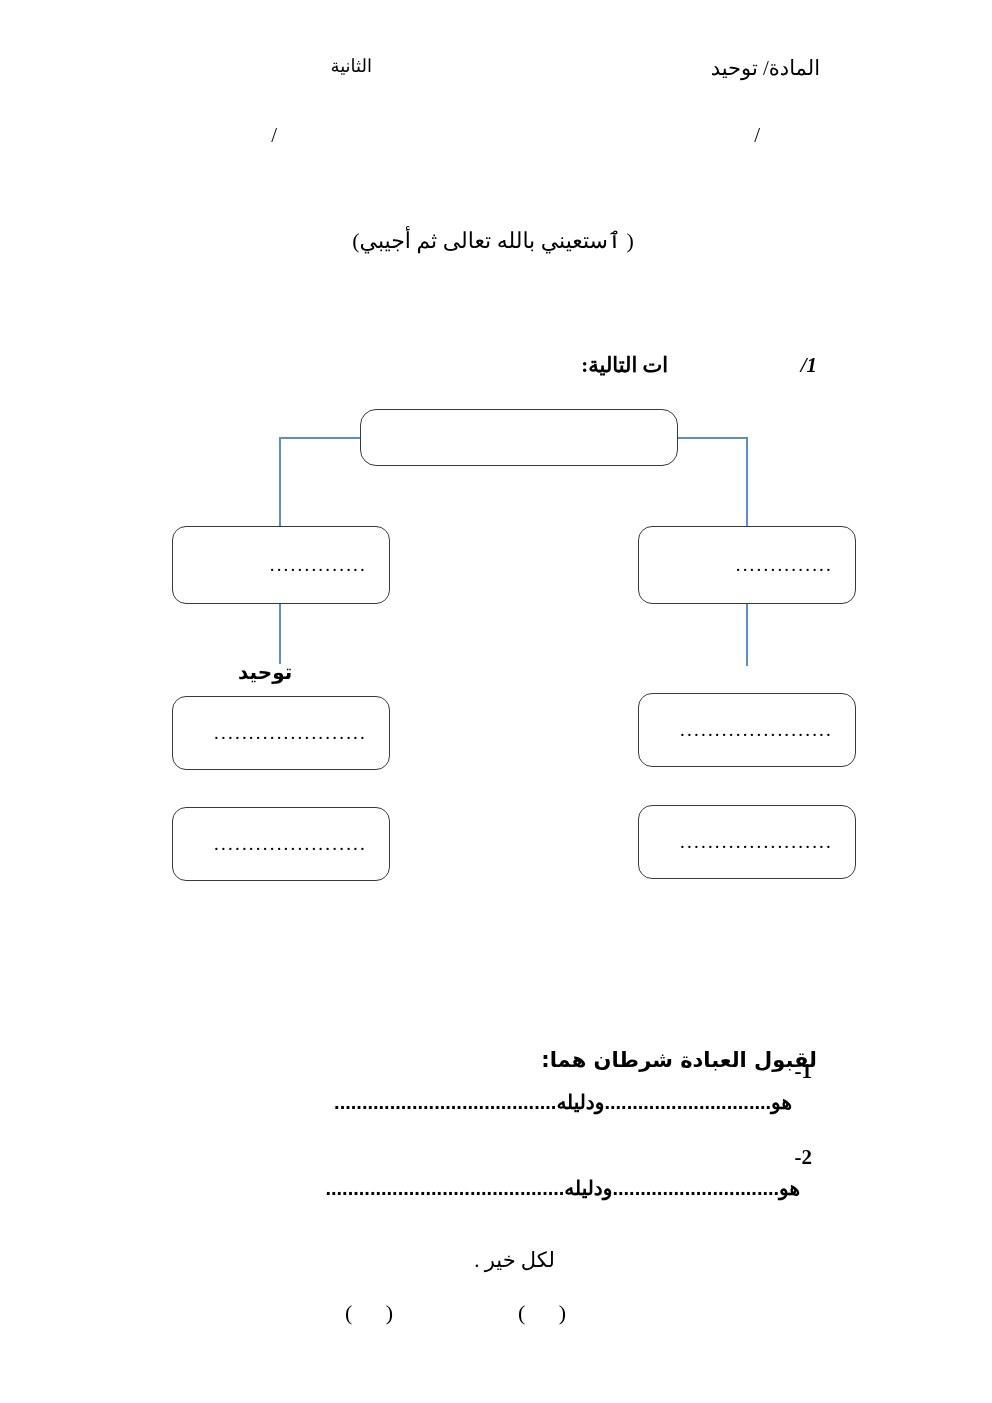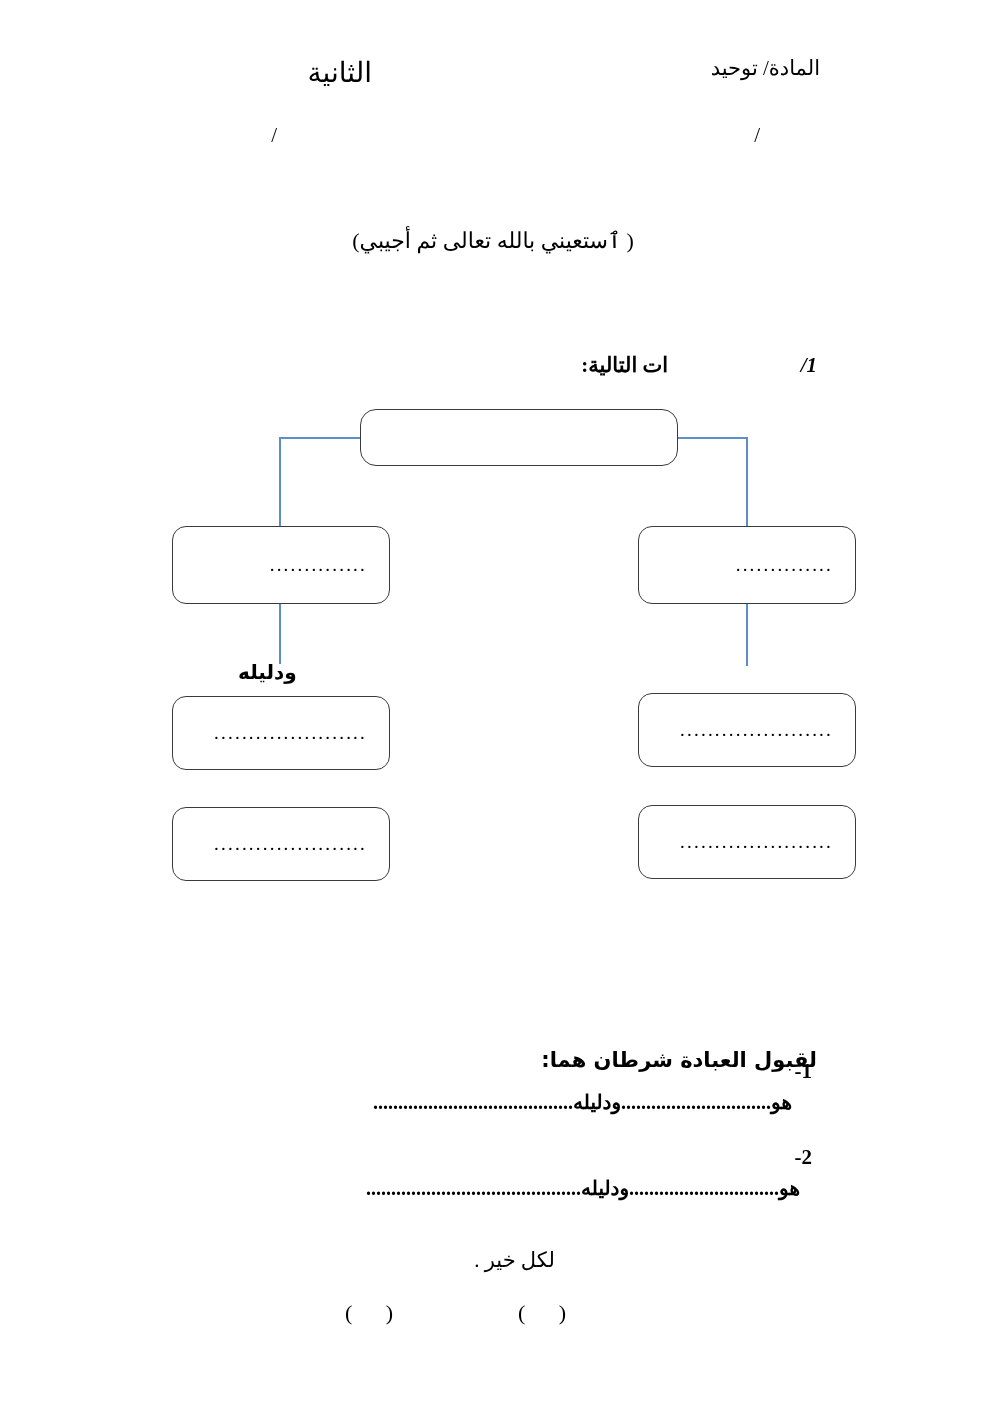--- a/index.html
+++ b/index.html
@@ -27,21 +27,21 @@
     right: 172px;
     font-size: 21px;
     line-height: 1.2;
     white-space: nowrap;
     direction: rtl;
   }
   .hdr-class {
     position: absolute;
     top: 56px;
     right: 620px;
-    font-size: 28px;
+    font-size: 18px;
     line-height: 1.2;
     white-space: nowrap;
     direction: rtl;
   }
   .hdr-slash-right {
     position: absolute;
     top: 123px;
     right: 232px;
     font-size: 21px;
     line-height: 1.2;
@@ -213,21 +213,21 @@
   }
   .ans-num-1 { top: 1059px; right: 180px; }
   .ans-num-2 { top: 1145px; right: 180px; }
 
   .ans-line {
     position: absolute;
     font-weight: bold;
     font-size: 20px;
     direction: rtl;
     white-space: nowrap;
-    font-family: Liberation Serif, serif;
+    font-family: Liberation Sans, sans-serif;
     letter-spacing: 0px;
   }
   .ans-line-1 { top: 1090px; right: 200px; }
   .ans-line-2 { top: 1176px; right: 192px; }
 
   
   .footer-text {
     position: absolute;
     top: 1248px;
     right: 0;
@@ -285,21 +285,21 @@
     </div>
 
     <div class="node node-mid-left">
       <span class="dots">..............</span>
     </div>
 
     <div class="node node-mid-right">
       <span class="dots">..............</span>
     </div>
 
-    <div class="mahalaha-label">ودليله</div>
+    <div class="mahalaha-label">توحيد</div>
 
     <div class="node node-leaf-l1">
       <span class="dots">......................</span>
     </div>
 
     <div class="node node-leaf-l2">
       <span class="dots">......................</span>
     </div>
 
     <div class="node node-leaf-r1">

